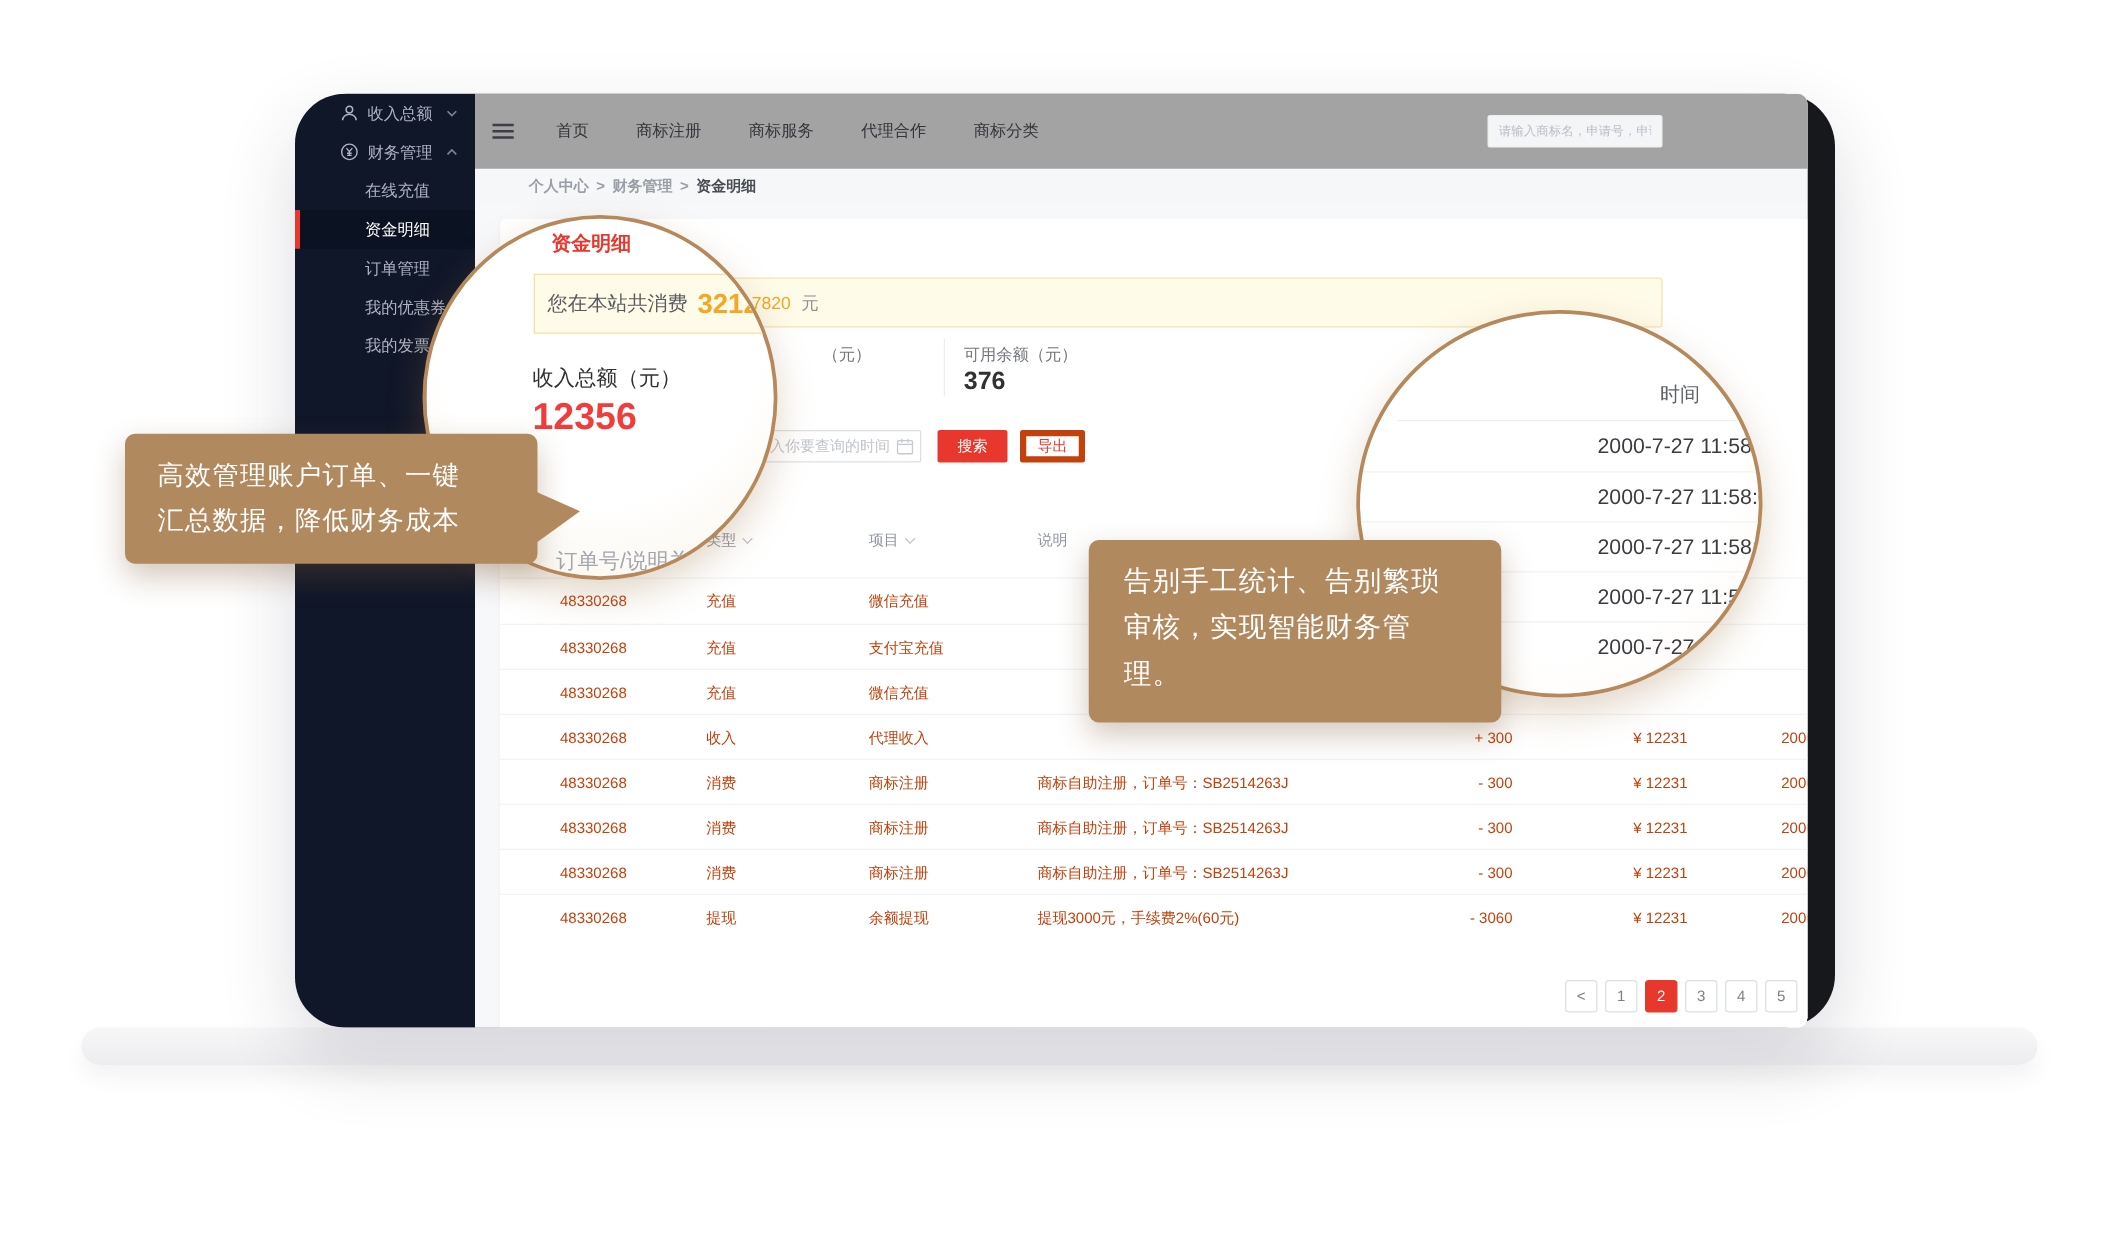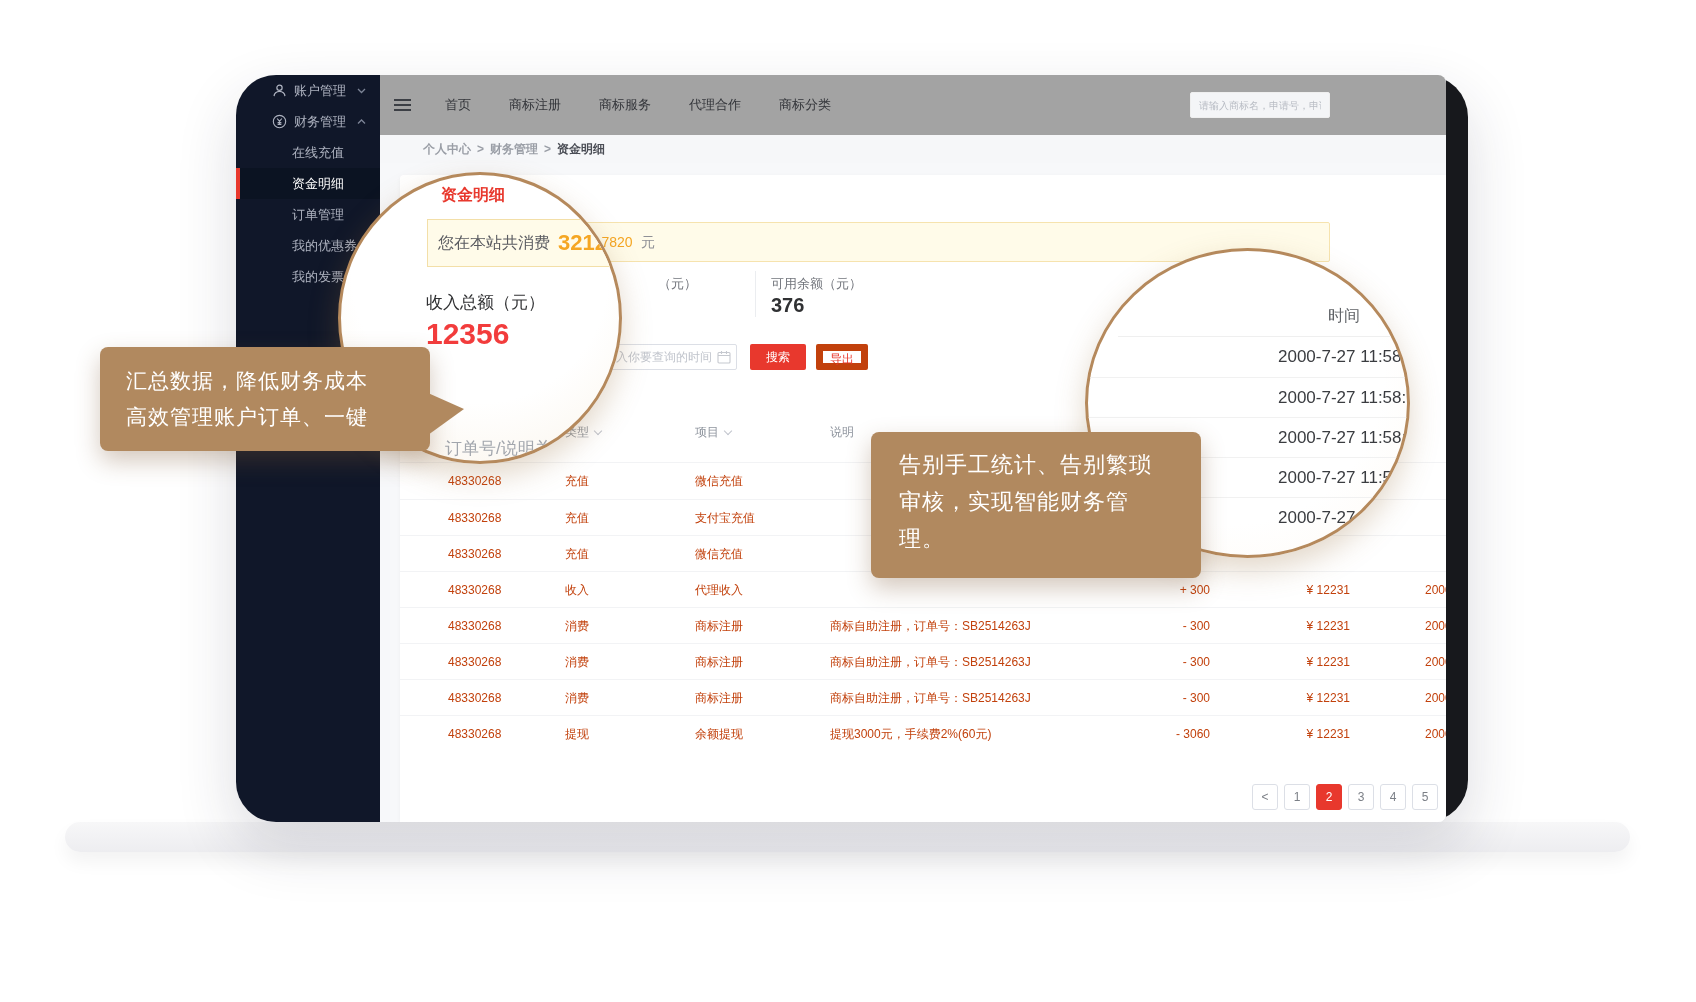--- a/index.html
+++ b/index.html
@@ -60,21 +60,21 @@
   .stat-value { position:absolute; left:371px; top:119px; font-size:20px; font-weight:bold; color:#303133; }
 
   .kw-input { position:absolute; left:23px; top:169px; width:157px; height:26px; border:1px solid #dcdfe6; border-radius:2px; background:#fff; }
   .date-input { position:absolute; left:195px; top:169px; width:142px; height:26px; border:1px solid #dcdfe6;
                 border-radius:2px; background:#fff; font-size:12px; color:#555; padding:0 24px 0 8px; outline:none; }
   .date-input::placeholder { color:#c0c4cc; }
   .cal-icon { position:absolute; left:317px; top:175px; }
   .btn-search { position:absolute; left:350px; top:169px; width:56px; height:26px; background:#e8382d; color:#fff;
                 font-size:12px; border:none; border-radius:2px; cursor:pointer; }
   .btn-export { position:absolute; left:416px; top:169px; width:52px; height:26px; background:#fff; color:#e8382d;
-                font-size:12px; border:7px solid #c2410c; border-radius:2px; cursor:pointer; }
+                font-size:12px; border:5px solid #c2410c; border-radius:2px; cursor:pointer; }
 
   .t-head { position:absolute; left:0; right:0; top:239px; height:36px; }
   .t-rows { position:absolute; left:0; right:0; top:287px; border-top:1px solid #f2f3f5; }
   .t-row { position:relative; height:36px; }
   .t-row + .t-row { border-top:1px solid #f2f3f5; }
   .cell { position:absolute; top:0; line-height:36px; font-size:12px; color:#c2410c; white-space:nowrap; }
   .t-head .cell { color:#8f959e; }
   .c-order { left:48px; } .c-type { left:165px; } .c-project { left:295px; } .c-desc { left:430px; }
   .c-amount { left:640px; width:170px; text-align:right; }
   .c-balance { left:830px; width:120px; text-align:right; }
@@ -132,21 +132,21 @@
 
       <aside class="sidebar">
 
         <div class="side-item">
           <span class="s-icon">
             <svg width="15" height="15" viewBox="0 0 16 16" fill="none" stroke="#aeb3c0" stroke-width="1.3">
               <circle cx="8" cy="5" r="2.8"></circle>
                 <path d="M2.2 14 a5.8 5 0 0 1 11.6 0"></path>
             </svg>
           </span>
-          <span>账户管理</span>
+          <span>收入总额</span>
           <span class="chev">
             <svg width="9" height="6" viewBox="0 0 9 6" fill="none" stroke="#7c8496" stroke-width="1.3">
                 <path d="M1 1 L4.5 4.5 L8 1"></path>
               </svg>
           </span>
         </div>
 
         <div class="side-item">
           <span class="s-icon">
             <svg width="15" height="15" viewBox="0 0 16 16" fill="none" stroke="#aeb3c0" stroke-width="1.2">
@@ -405,22 +405,22 @@
 
         <div class="mr-row">2000-7-27  11:58:03</div>
 
         <div class="mr-row">2000-7-27  11:58:03</div>
       </div>
   </div>
 
   <div class="callout callout-left">
     <div>
 
-    <div class="line">汇总数据，降低财务成本</div>
-        <div class="line">高效管理账户订单、一键</div>
+    <div class="line">高效管理账户订单、一键</div>
+        <div class="line">汇总数据，降低财务成本</div>
       </div>
     <div class="co-tail"></div>
   </div>
 
   <div class="callout callout-right">
     <div>
 
     <div class="line">告别手工统计、告别繁琐</div>
         <div class="line">审核，实现智能财务管</div>
         <div class="line">理。</div>

